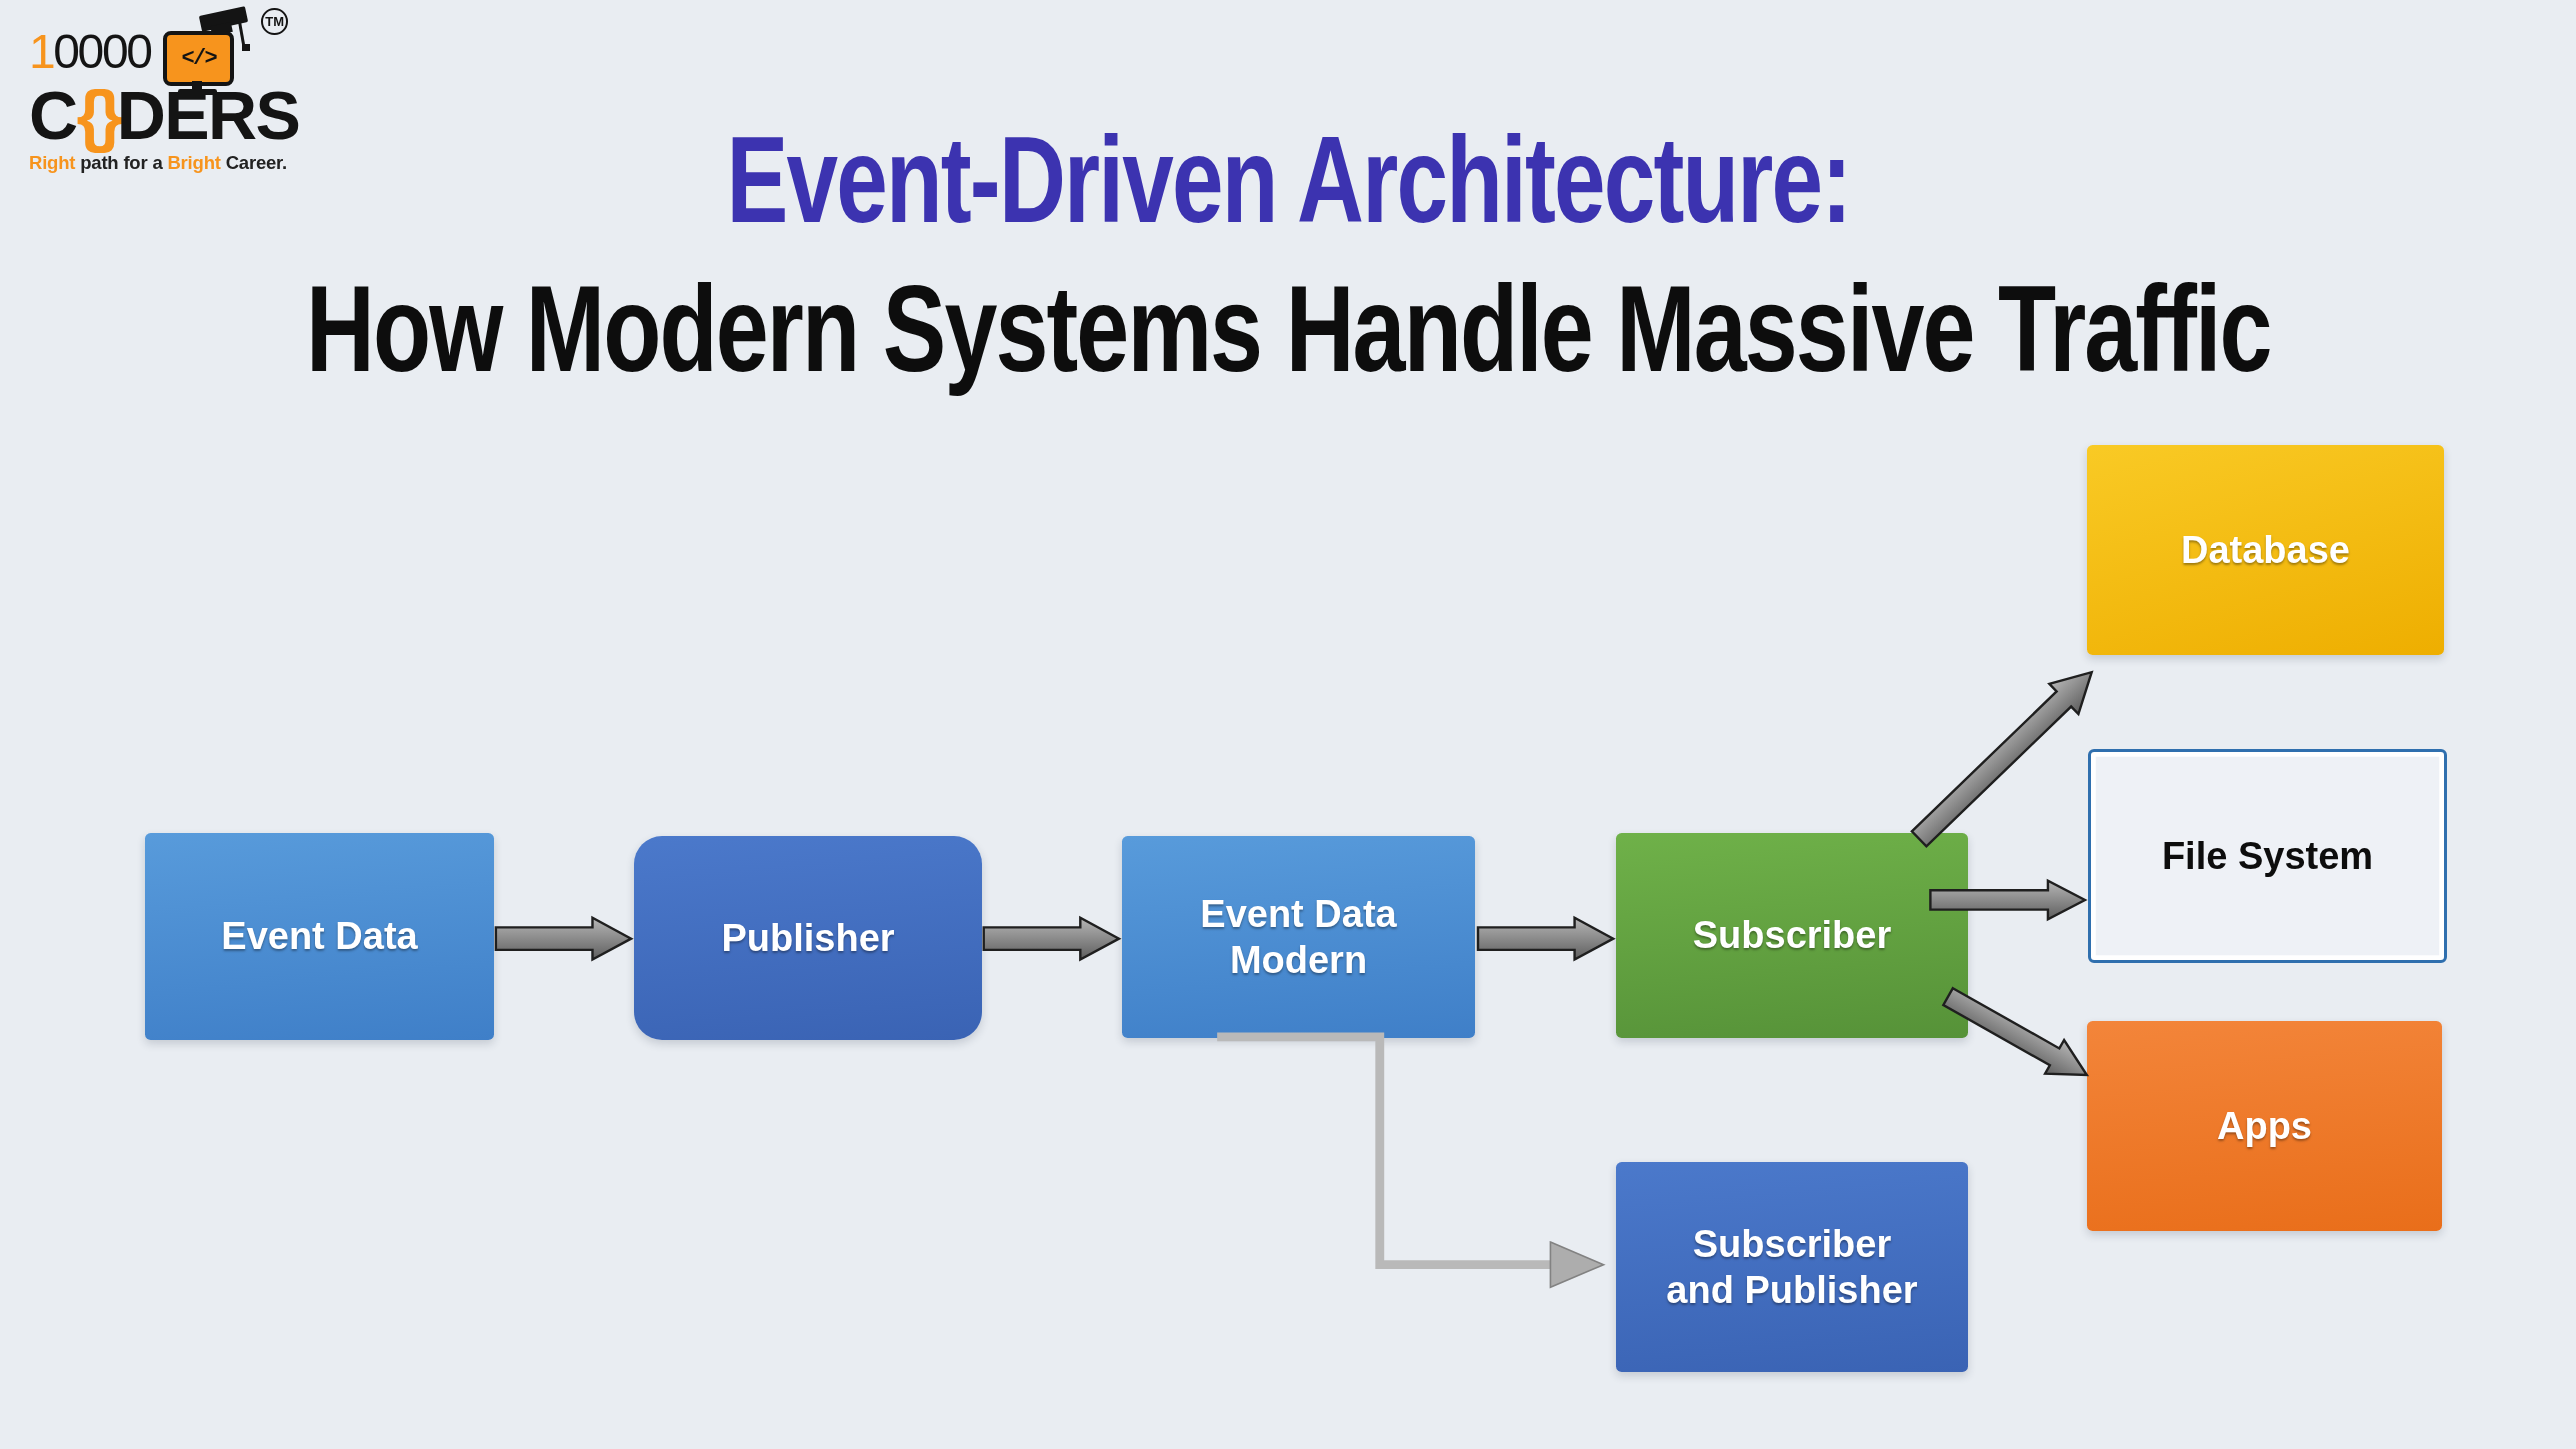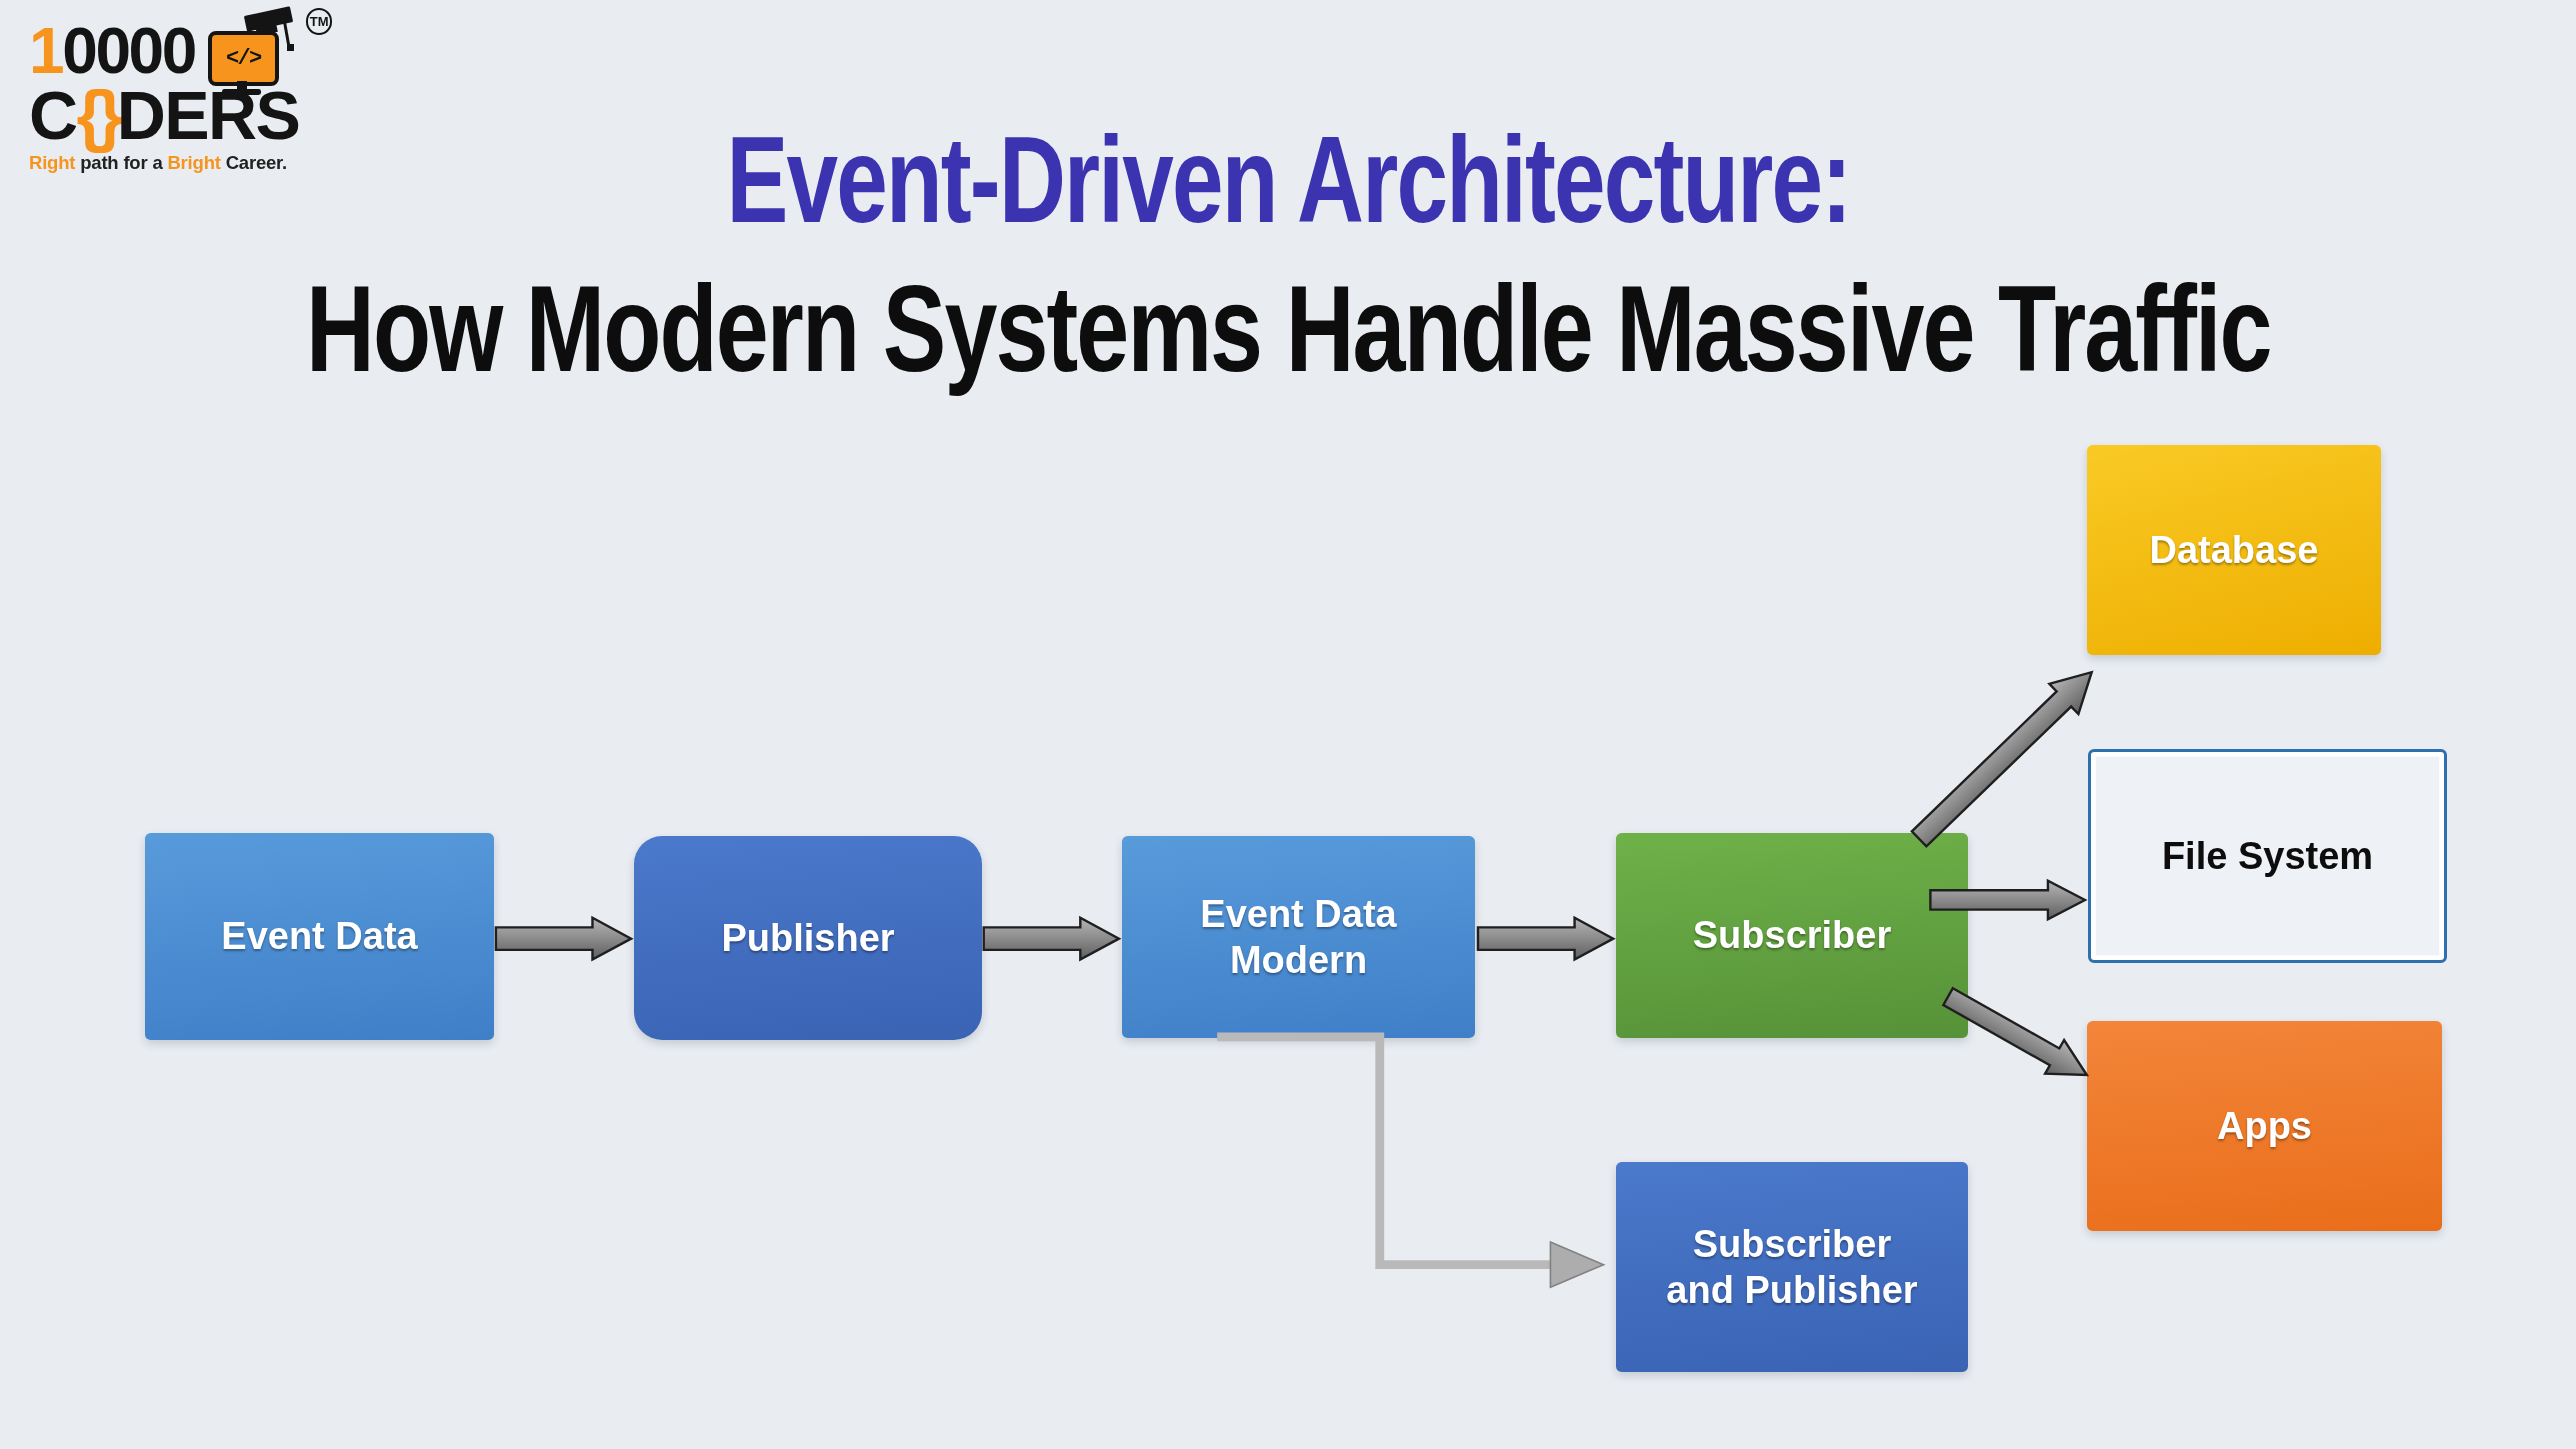--- a/index.html
+++ b/index.html
@@ -4,21 +4,21 @@
 <style>
   html,body{margin:0;padding:0;background:#c9ccd3;}
   #canvas{
     position:relative;width:2576px;height:1449px;overflow:hidden;
     background:#e9edf2;
     font-family:"Liberation Sans", sans-serif;
   }
   
   #logo{position:absolute;left:29px;top:13px;width:338px;}
   .logo-row1{display:flex;align-items:flex-start;height:77px;}
-  .logo-num{font-size:64px;font-weight:700;letter-spacing:-2.4px;line-height:77px;color:#141414;}
+  .logo-num{font-size:48px;font-weight:400;letter-spacing:-2.4px;line-height:77px;color:#141414;}
   .logo-num .accent{color:#f7941d;}
   .logo-word{font-size:68px;font-weight:800;letter-spacing:-1.6px;line-height:61px;color:#141414;margin-top:-4.8px;}
   .logo-word .accent{color:#f7941d;letter-spacing:-6.4px;}
   .logo-tagline{font-size:18.5px;font-weight:700;color:#222;margin-top:6px;letter-spacing:-0.2px;}
   .logo-tagline .accent{color:#f7941d;}
   .monitor-wrap{position:relative;width:97px;height:77px;margin-left:8px;}
   .monitor{position:absolute;left:4.8px;top:17.7px;width:63px;height:47px;background:#f7941d;border:4.8px solid #141414;border-radius:8px;
            display:flex;align-items:center;justify-content:center;}
   .monitor-code{font-family:"Liberation Mono", monospace;font-size:22px;font-weight:700;color:#141414;letter-spacing:-1.6px;}
   .monitor-stand{position:absolute;left:34px;top:68px;width:9.7px;height:9.7px;background:#141414;}
@@ -38,21 +38,21 @@
   #title2 span{display:inline-block;transform:scaleX(0.78);transform-origin:center;
     font-size:122px;font-weight:800;letter-spacing:-2.4px;color:#0d0d0d;}
   
   .node{position:absolute;border-radius:5.6px;display:flex;flex-direction:column;align-items:center;justify-content:center;
         color:#fff;font-weight:700;font-size:38px;line-height:1.22;text-align:center;
         text-shadow:0 1.6px 2.4px rgba(0,0,0,0.35);box-shadow:0 4px 8px rgba(40,50,70,0.18);}
   .n-event-data {left:145px; top:833px;width:349px;height:207px;background:linear-gradient(175deg,#589bdb,#3f7fc8);}
   .n-publisher  {left:634px; top:836px;width:348px;height:204px;background:linear-gradient(175deg,#4b79cb,#3a63b4);border-radius:28px;}
   .n-store      {left:1122px;top:836px;width:353px;height:202px;background:linear-gradient(175deg,#589bdb,#3f7fc8);}
   .n-subscriber {left:1616px;top:833px;width:352px;height:205px;background:linear-gradient(175deg,#6fb149,#569238);}
-  .n-database   {left:2087px;top:445px; width:294px;height:210px;background:linear-gradient(165deg,#f9ca25,#eeae00);}
+  .n-database   {left:2087px;top:445px; width:357px;height:210px;background:linear-gradient(165deg,#f9ca25,#eeae00);}
   .n-filesystem {left:2088px;top:749px; width:353px;height:208px;background:#eef1f6;border:3.2px solid #2f6fae;border-radius:6px;
                  box-shadow:inset 0 0 0 4.8px rgba(255,255,255,0.95);color:#0d0d0d;font-weight:600;text-shadow:none;}
   .n-apps       {left:2087px;top:1021px;width:355px;height:210px;background:linear-gradient(175deg,#f3853a,#e96e1a);text-align:center;}
   .n-subpub     {left:1616px;top:1162px;width:352px;height:210px;background:linear-gradient(175deg,#4b79cb,#3a63b4);}
   
   #connectors{position:absolute;left:0;top:0;width:2576px;height:1449px;pointer-events:none;}
 </style>
 </head>
 <body>
 

